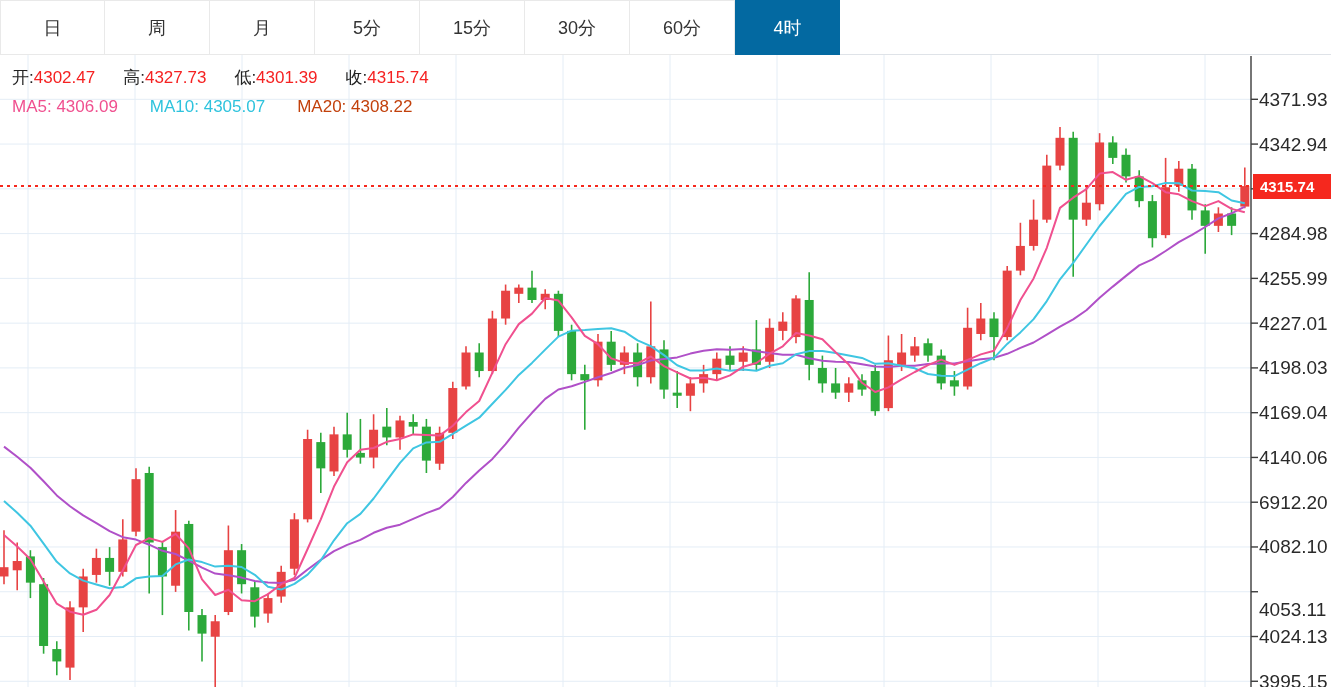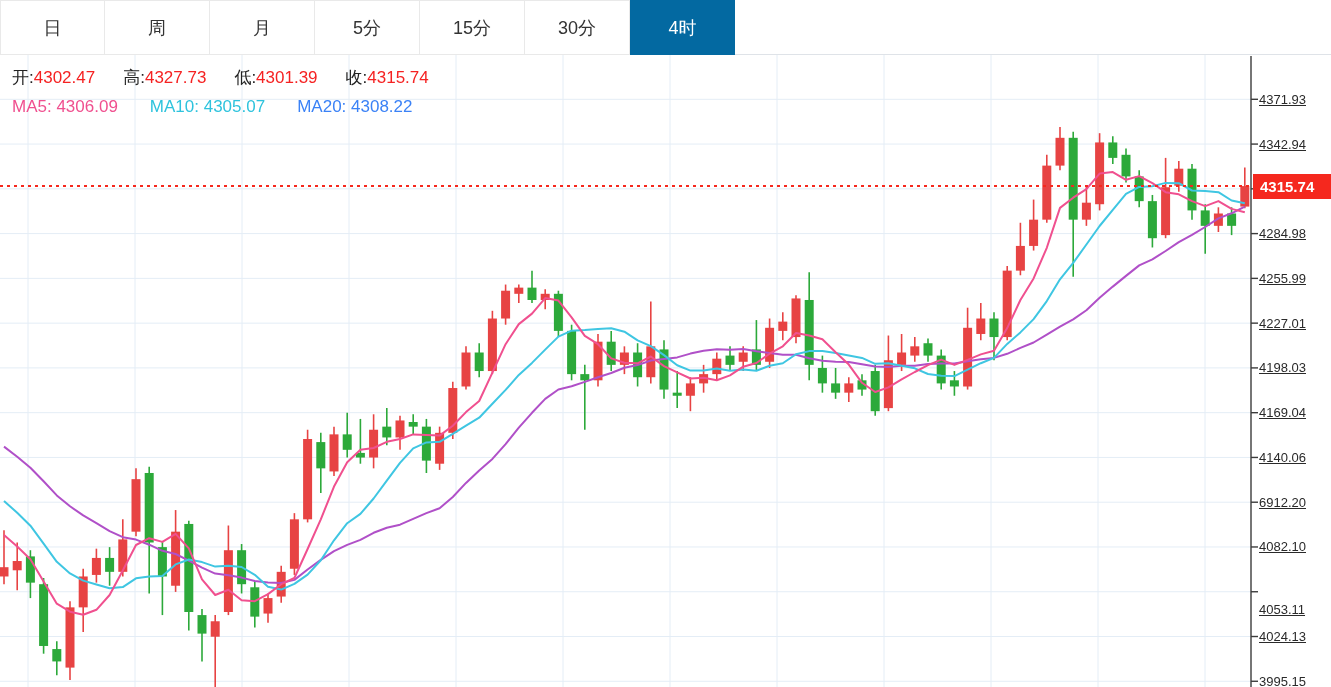--- a/index.html
+++ b/index.html
@@ -18,34 +18,35 @@
   .chart-svg{position:absolute;top:55px;left:0;}
 
   
   .ohlc-row{position:absolute;top:66px;left:12px;font-size:17px;line-height:24px;white-space:nowrap;}
   .ohlc-item{margin-right:28px;}
   .ohlc-label{color:#222;}
   .ma-row{position:absolute;top:95px;left:12px;font-size:17px;line-height:24px;white-space:nowrap;}
   .ma-item{margin-right:32px;margin-top:32px;}
 
   
-  .ylabel{position:absolute;left:1259px;width:70px;font-size:13px;color:#2a2a2a;height:19px;line-height:19px;text-decoration:underline;}
+  .ylabel{position:absolute;left:1259px;width:70px;font-size:19px;color:#2a2a2a;height:19px;line-height:19px;}
   .price-tag{position:absolute;left:1253px;top:174px;width:78px;height:25px;line-height:25px;
              color:#fff;font-size:15px;font-weight:bold;padding-left:7px;box-sizing:border-box;}
 </style>
 </head>
 <body>
 
 <div class="tabbar" id="tabbar">
     <div class="tab">日</div>
     <div class="tab">周</div>
     <div class="tab">月</div>
     <div class="tab">5分</div>
     <div class="tab">15分</div>
     <div class="tab">30分</div>
+    <div class="tab">60分</div>
     <div class="tab active" style="background: #0369a1;">4时</div>
   </div>
 
 <svg class="chart-svg" id="chart" width="1331" height="632">
     <line x1="0" y1="44.3" x2="1251" y2="44.3" stroke="#e4edf6" stroke-width="1"></line>
     <line x1="0" y1="89.07772296015287" x2="1251" y2="89.07772296015287" stroke="#e4edf6" stroke-width="1"></line>
     <line x1="0" y1="133.8400000000004" x2="1251" y2="133.8400000000004" stroke="#e4edf6" stroke-width="1"></line>
     <line x1="0" y1="178.6022770398493" x2="1251" y2="178.6022770398493" stroke="#e4edf6" stroke-width="1"></line>
     <line x1="0" y1="223.3800000000008" x2="1251" y2="223.3800000000008" stroke="#e4edf6" stroke-width="1"></line>
     <line x1="0" y1="268.1422770398483" x2="1251" y2="268.1422770398483" stroke="#e4edf6" stroke-width="1"></line>
@@ -275,21 +276,21 @@
     <line x1="1251" y1="402.4445540796963" x2="1258" y2="402.4445540796963" stroke="#3c3c3c" stroke-width="1.4"></line>
     <line x1="1251" y1="447.2068311195452" x2="1258" y2="447.2068311195452" stroke="#3c3c3c" stroke-width="1.4"></line>
     <line x1="1251" y1="491.9691081593934" x2="1258" y2="491.9691081593934" stroke="#3c3c3c" stroke-width="1.4"></line>
     <line x1="1251" y1="536.7468311195448" x2="1258" y2="536.7468311195448" stroke="#3c3c3c" stroke-width="1.4"></line>
     <line x1="1251" y1="581.509108159393" x2="1258" y2="581.509108159393" stroke="#3c3c3c" stroke-width="1.4"></line>
     <line x1="1251" y1="626.2713851992413" x2="1258" y2="626.2713851992413" stroke="#3c3c3c" stroke-width="1.4"></line>
   </svg>
 
 <div class="ohlc-row" id="ohlcrow"><span class="ohlc-item"><span class="ohlc-label">开:</span><span style="color: rgb(245, 34, 34);">4302.47</span></span><span class="ohlc-item"><span class="ohlc-label">高:</span><span style="color: rgb(245, 34, 34);">4327.73</span></span><span class="ohlc-item"><span class="ohlc-label">低:</span><span style="color: rgb(245, 34, 34);">4301.39</span></span><span class="ohlc-item"><span class="ohlc-label">收:</span><span style="color: rgb(245, 34, 34);">4315.74</span></span></div>
 
-<div class="ma-row" id="marow"><span class="ma-item" style="color: rgb(240, 80, 143);">MA5: 4306.09</span><span class="ma-item" style="color: rgb(46, 195, 221);">MA10: 4305.07</span><span class="ma-item" style="color: #3b82f6;">MA20: 4308.22</span></div>
+<div class="ma-row" id="marow"><span class="ma-item" style="color: rgb(240, 80, 143);">MA5: 4306.09</span><span class="ma-item" style="color: rgb(46, 195, 221);">MA10: 4305.07</span><span class="ma-item" style="color: #c2410c;">MA20: 4308.22</span></div>
 
 <div id="yaxis">
     <div class="ylabel" style="top: 89.8px;">4371.93</div>
     <div class="ylabel" style="top: 134.578px;">4342.94</div>
     <div class="ylabel" style="top: 224.102px;">4284.98</div>
     <div class="ylabel" style="top: 268.88px;">4255.99</div>
     <div class="ylabel" style="top: 313.642px;">4227.01</div>
     <div class="ylabel" style="top: 358.405px;">4198.03</div>
     <div class="ylabel" style="top: 403.182px;">4169.04</div>
     <div class="ylabel" style="top: 447.945px;">4140.06</div>

